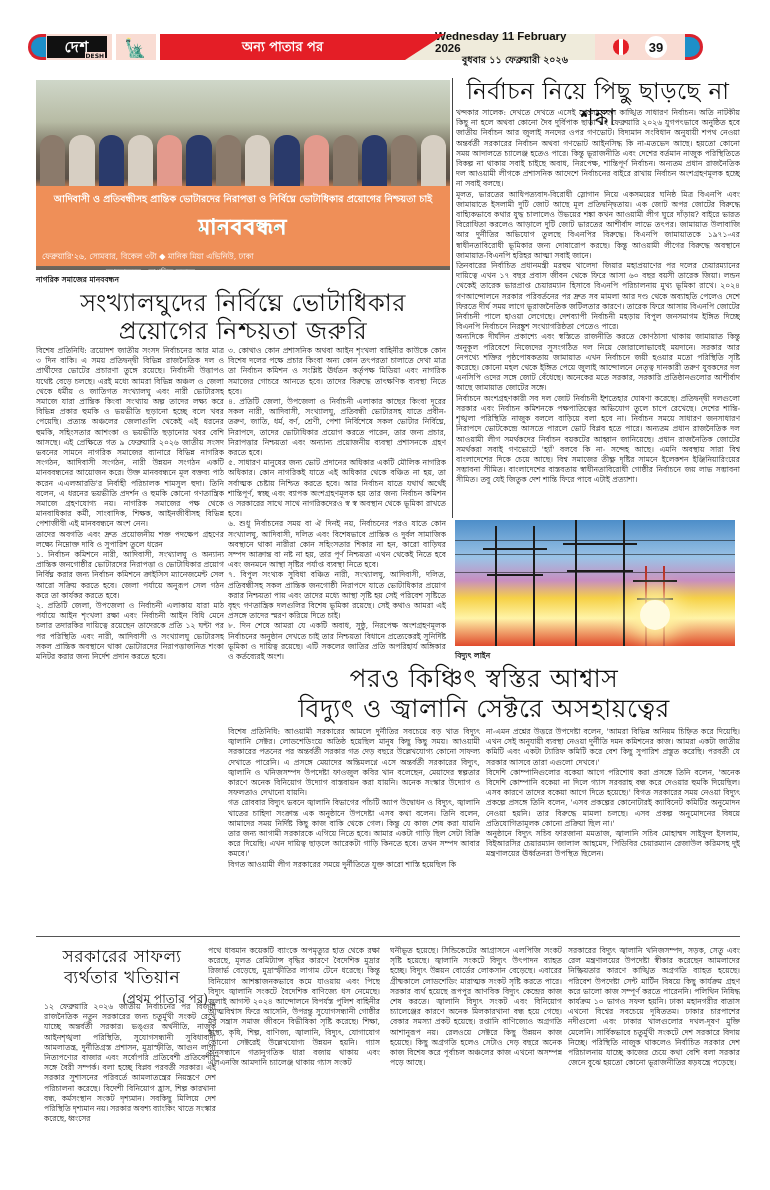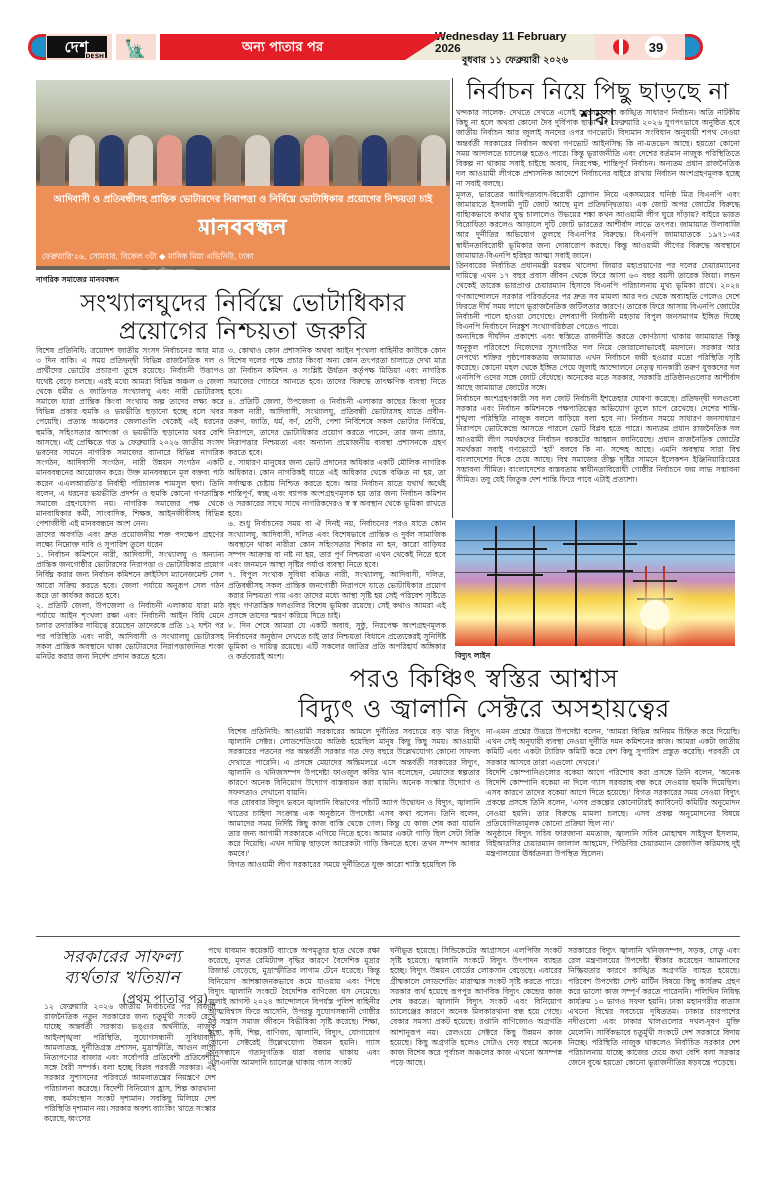--- a/index.html
+++ b/index.html
@@ -164,21 +164,21 @@
   <p>বিগত আওয়ামী লীগ সরকারের সময়ে দুর্নীতিতে যুক্ত কারো শাস্তি হয়েছিল কি</p>
 </div>
 <div class="col" style="left:486px; top:727px; width:254px; height:172px;">
   <p>না-এমন প্রশ্নের উত্তরে উপদেষ্টা বলেন, 'আমরা বিভিন্ন অনিয়ম চিহ্নিত করে দিয়েছি। এখন সেই অনুযায়ী ব্যবস্থা নেওয়া দুর্নীতি দমন কমিশনের কাজ। আমরা একটা জাতীয় কমিটি এবং একটা ট্যারিফ কমিটি করে বেশ কিছু সুপারিশ প্রস্তুত করেছি। পরবর্তী যে সরকার আসবে তারা এগুলো দেখবে।'</p>
   <p>বিদেশি কোম্পানিগুলোর বকেয়া আগে পরিশোধ করা প্রসঙ্গে তিনি বলেন, 'অনেক বিদেশি কোম্পানি বকেয়া না দিলে গ্যাস সরবরাহ বন্ধ করে দেওয়ার হুমকি দিয়েছিল। এসব কারণে তাদের বকেয়া আগে দিতে হয়েছে।' বিগত সরকারের সময় নেওয়া বিদ্যুৎ প্রকল্পে প্রসঙ্গে তিনি বলেন, 'এসব প্রকল্পের কোনোটারই ক্যাবিনেট কমিটির অনুমোদন নেওয়া হয়নি। তার বিরুদ্ধে মামলা চলছে। এসব প্রকল্প অনুমোদনের বিষয়ে প্রতিযোগিতামূলক কোনো প্রক্রিয়া ছিল না।'</p>
   <p>অনুষ্ঠানে বিদ্যুৎ সচিব ফারজানা মমতাজ, জ্বালানি সচিব মোহাম্মদ সাইফুল ইসলাম, বিইআরসির চেয়ারম্যান জালাল আহমেদ, পিডিবির চেয়ারম্যান রেজাউল করিমসহ দুই মন্ত্রণালয়ের ঊর্ধ্বতনরা উপস্থিত ছিলেন।</p>
 </div>
 
 <div class="hr" style="left:36px; top:936px; width:704px;"></div>
 
-<div class="hl" style="left:36px; top:946px; width:172px; font-size:17px; line-height:21px;font-style:italic;">
+<div class="hl" style="left:36px; top:946px; width:172px; font-size:17px; line-height:21px;">
   <div>সরকারের সাফল্য</div>
   <div>ব্যর্থতার খতিয়ান</div>
 </div>
 <div class="bn-sub" style="left:36px; top:990px; width:172px;">(প্রথম পাতার পর)</div>
 
 <div class="col" style="left:44px; top:1002px; width:172px; height:150px;font-family:Liberation Serif, serif;">
   <p>১২ ফেব্রুয়ারি ২০২৬ জাতীয় নির্বাচনের পর বিজয়ী রাজনৈতিক নতুন সরকারের জন্য চতুর্মুখী সংকট রেখে যাচ্ছে অন্তর্বর্তী সরকার। ভঙ্গুর অর্থনীতি, নাজুক আইনশৃঙ্খলা পরিস্থিতি, সুযোগসন্ধানী সুবিধাবাদী আমলাতন্ত্র, দুর্নীতিগ্রস্ত প্রশাসন, মুদ্রাস্ফীতি, আগুন লাগা নিত্যপণ্যের বাজার এবং সর্বোপরি প্রতিবেশী প্রতিবেশীর সঙ্গে বৈরী সম্পর্ক। বলা হচ্ছে বিপ্লব পরবর্তী সরকার। এই সরকার সুশাসনের পরিবর্তে আমলাতন্ত্রের নিয়ন্ত্রণে দেশ পরিচালনা করেছে। বিদেশী বিনিয়োগ হ্রাস, শিল্প কারখানা বন্ধ, কর্মসংস্থান সংকট দৃশ্যমান। সবকিছু মিলিয়ে দেশ পরিস্থিতি দৃশ্যমান নয়। সরকার অবশ্য ব্যাংকিং খাতে সংস্কার করেছে, ধ্বংসের</p>
 </div>
 <div class="col" style="left:208px; top:946px; width:172px; height:206px;">
   <p>পথে ধাবমান কয়েকটি ব্যাংকে অপমৃত্যুর হাত থেকে রক্ষা করেছে, মূলত রেমিট্যান্স বৃদ্ধির কারণে বৈদেশিক মুদ্রার রিজার্ভ বেড়েছে, মুদ্রাস্ফীতির লাগাম টেনে ধরেছে। কিন্তু বিনিয়োগ আশঙ্কাজনকভাবে কমে যাওয়ায় এবং পিছে বিদ্যুৎ জ্বালানি সংকটে বৈদেশিক বাণিজ্যে ধস নেমেছে। জুলাই আগস্ট ২০২৪ আন্দোলনে বিপর্যস্ত পুলিশ বাহিনীর আত্মবিশ্বাস ফিরে আসেনি, উপরন্তু সুযোগসন্ধানী গোষ্ঠীর মব সন্ত্রাস সমাজ জীবনে বিভীষিকা সৃষ্টি করেছে। শিক্ষা, স্বাস্থ্য, কৃষি, শিল্প, বাণিজ্য, জ্বালানি, বিদ্যুৎ, যোগাযোগ কোনো সেক্টরেই উল্লেখযোগ্য উন্নয়ন হয়নি। গ্যাস অনুসন্ধানে গতানুগতিক ধারা বজায় থাকায় এবং এলএনজি আমদানি চ্যালেঞ্জ থাকায় গ্যাস সংকট</p>

